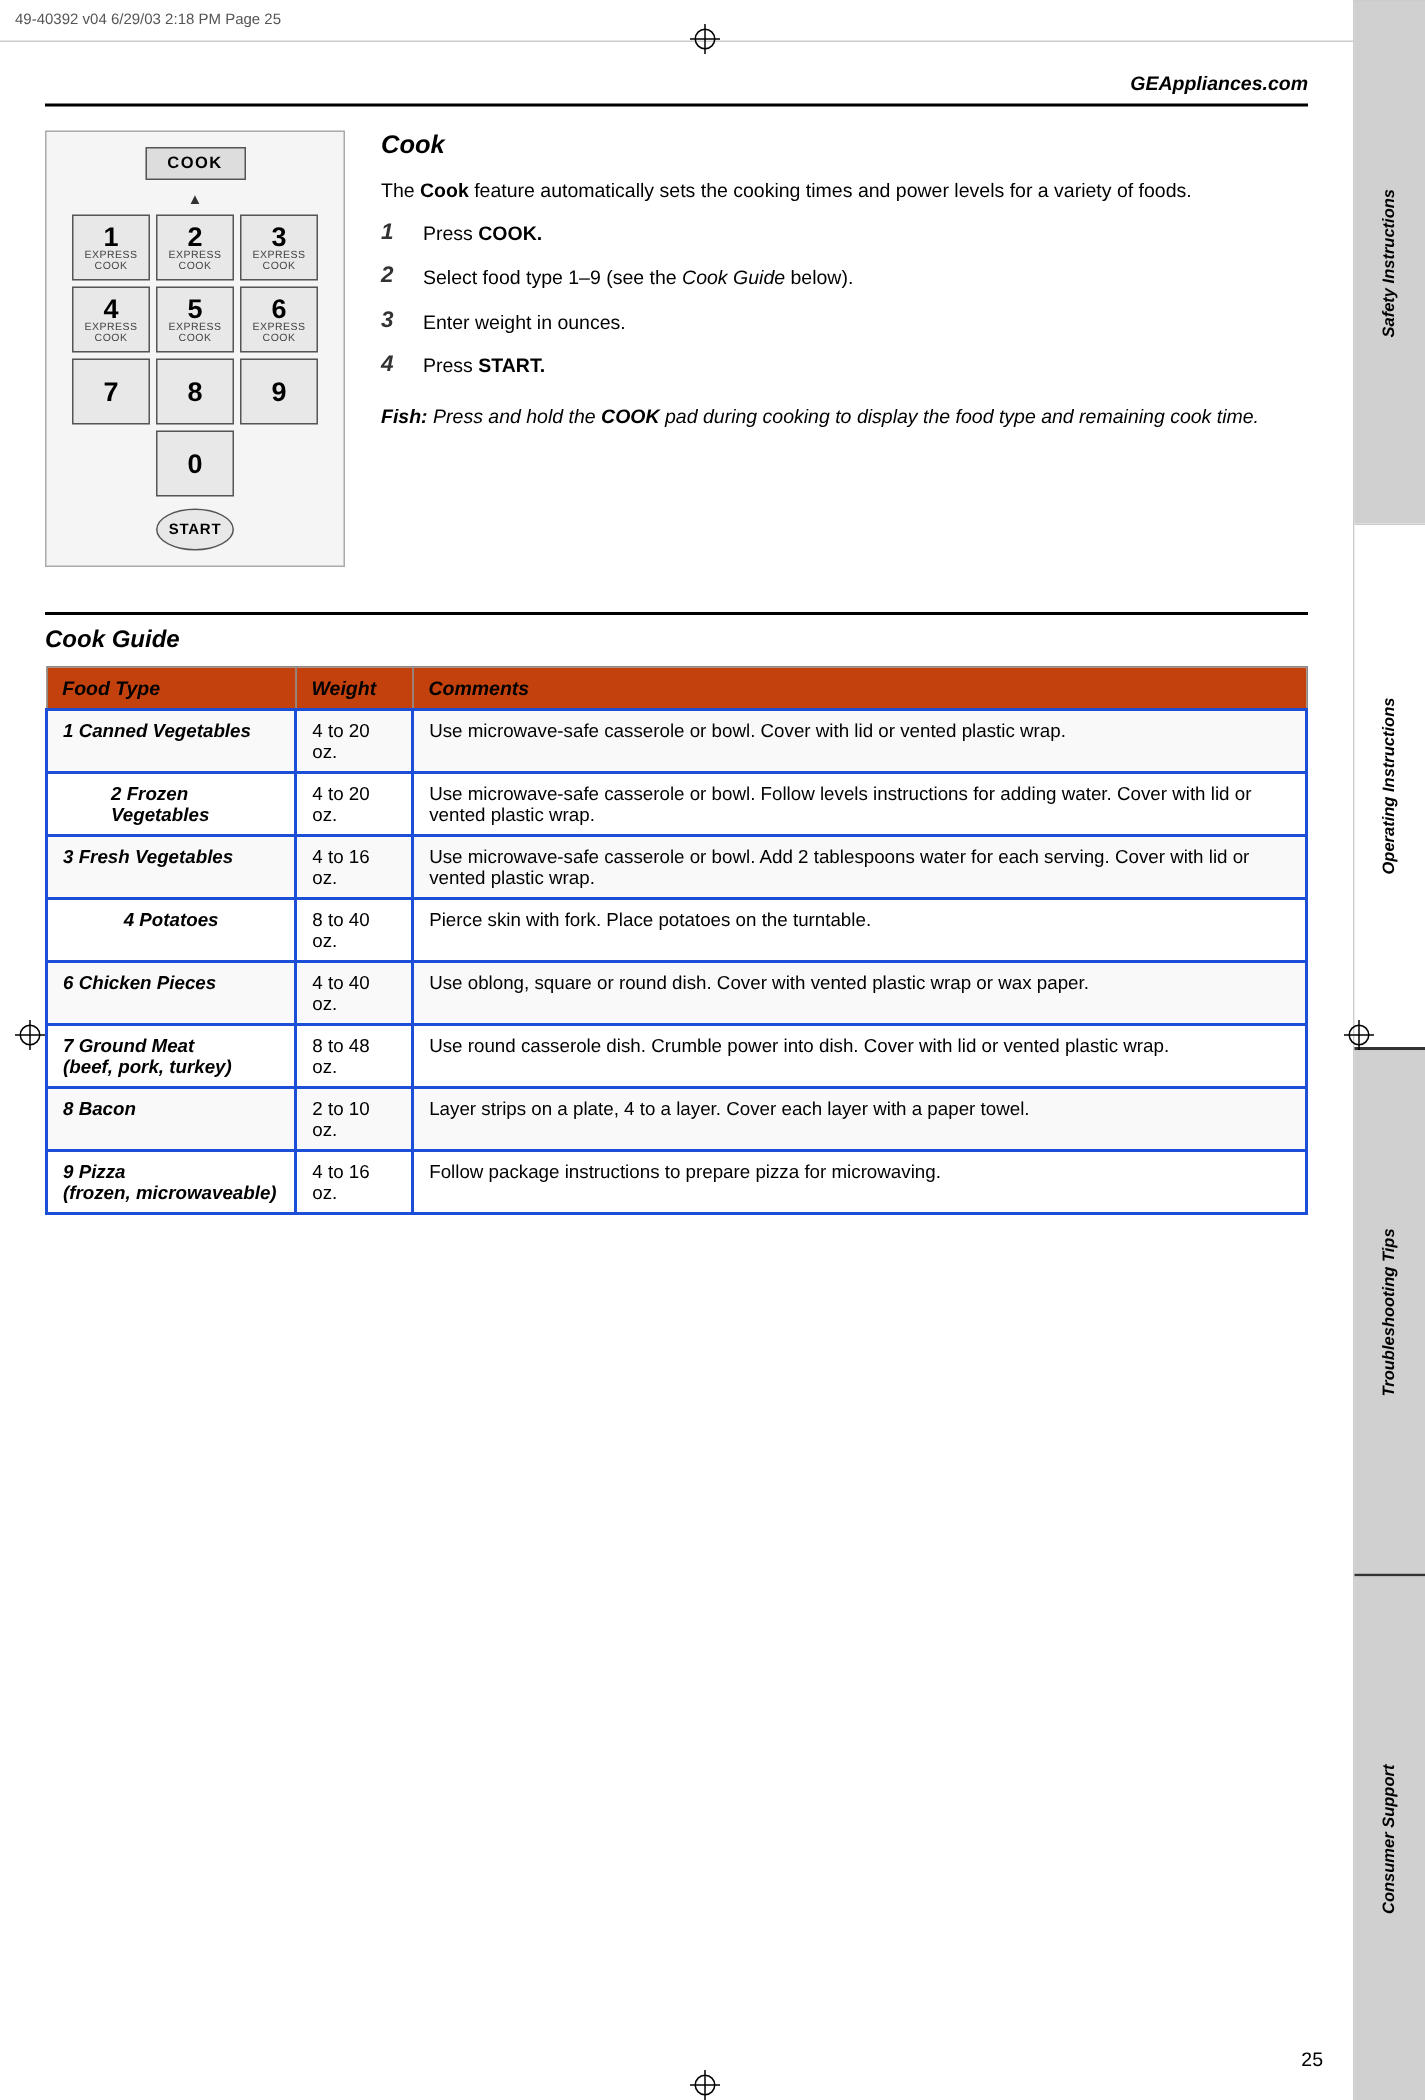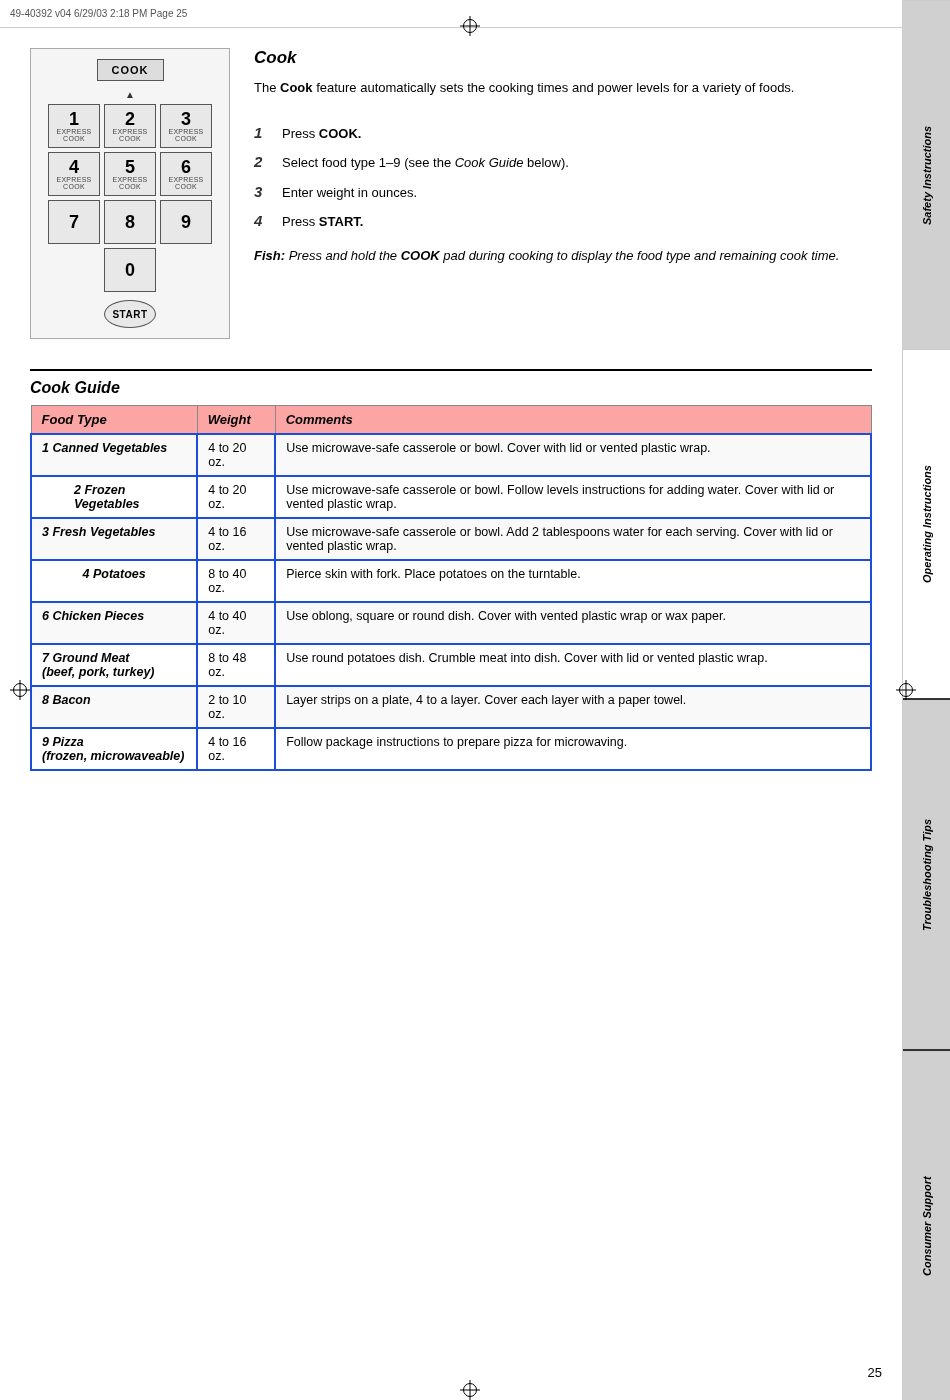--- a/index.html
+++ b/index.html
@@ -197,21 +197,21 @@
 
     .section-title {
       font-style: italic;
       font-size: 17px;
       font-weight: bold;
       margin-bottom: 10px;
     }
 
     .cook-desc {
       font-size: 13px;
-      margin-bottom: 26px;
+      margin-bottom: 9px;
       line-height: 1.5;
     }
 
     .step-list {
       margin-bottom: 14px;
     }
 
     .step-item {
       display: flex;
       align-items: flex-start;
@@ -253,21 +253,21 @@
       border-top: 2px solid #000;
       padding-top: 8px;
     }
 
     .cook-guide-table {
       width: 100%;
       border-collapse: collapse;
     }
 
     .cook-guide-table th {
-      background: #fca5a5;
+      background: #c2410c;
       border: 1px solid #888;
       padding: 6px 10px;
       font-style: italic;
       font-size: 13px;
       text-align: left;
     }
 
     .cook-guide-table td {
       border: 2px solid #1d4ed8;
       padding: 6px 10px;
@@ -343,20 +343,23 @@
     <span>Troubleshooting Tips</span>
   </div>
   <div class="sidebar-tab-separator"></div>
   <div class="sidebar-tab">
     <span>Consumer Support</span>
   </div>
 </div>
 
 <div class="main-content">
 
+  <div class="ge-header">
+    <span>GEAppliances.com</span>
+  </div>
 
   <div class="cook-section">
 
     <div class="keypad">
       <div class="cook-btn-top">COOK</div>
       <div class="arrow-up">▲</div>
       <div class="keypad-row">
         <div class="key">
           <span class="key-number">1</span>
           <span class="key-label">EXPRESS COOK</span>
@@ -461,21 +464,21 @@
         </tr>
         <tr>
           <td class="food-type-cell" style="white-space: pre-line;">6  Chicken Pieces</td>
           <td>4 to 40 oz.</td>
           <td>Use oblong, square or round dish. Cover with vented plastic wrap or wax paper.</td>
         </tr>
         <tr>
           <td class="food-type-cell" style="white-space: pre-line; font-style: italic;">7  Ground Meat
 (beef, pork, turkey)</td>
           <td>8 to 48 oz.</td>
-          <td>Use round potatoes dish. Crumble meat into dish. Cover with lid or vented plastic wrap.</td>
+          <td>Use round casserole dish. Crumble power into dish. Cover with lid or vented plastic wrap.</td>
         </tr>
         <tr>
           <td class="food-type-cell" style="white-space: pre-line;">8  Bacon</td>
           <td>2 to 10 oz.</td>
           <td>Layer strips on a plate, 4 to a layer. Cover each layer with a paper towel.</td>
         </tr>
         <tr>
           <td class="food-type-cell" style="white-space: pre-line;">9  Pizza
 (frozen, microwaveable)</td>
           <td>4 to 16 oz.</td>

